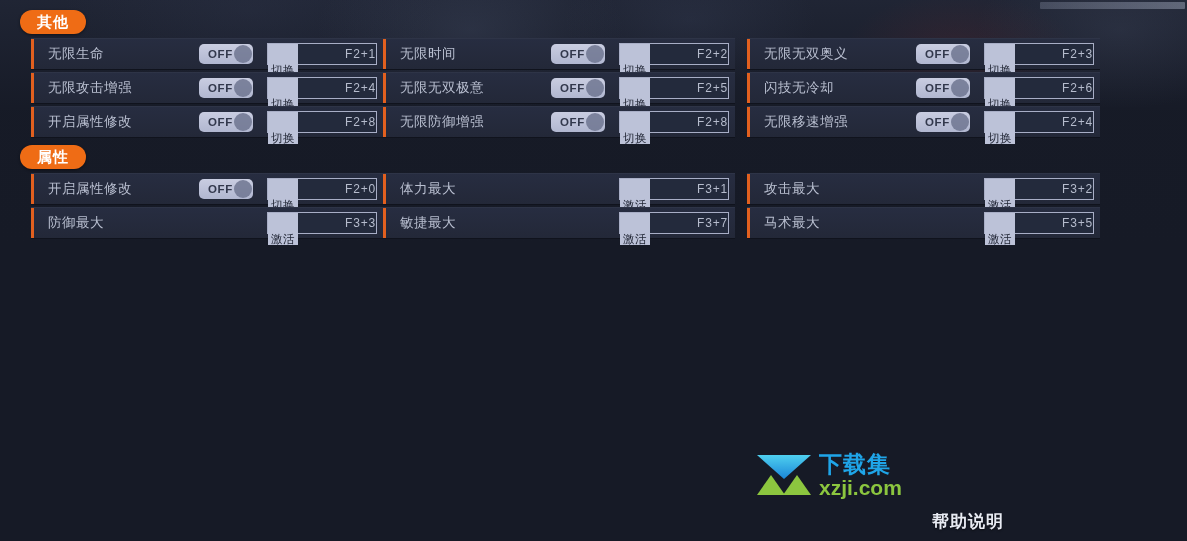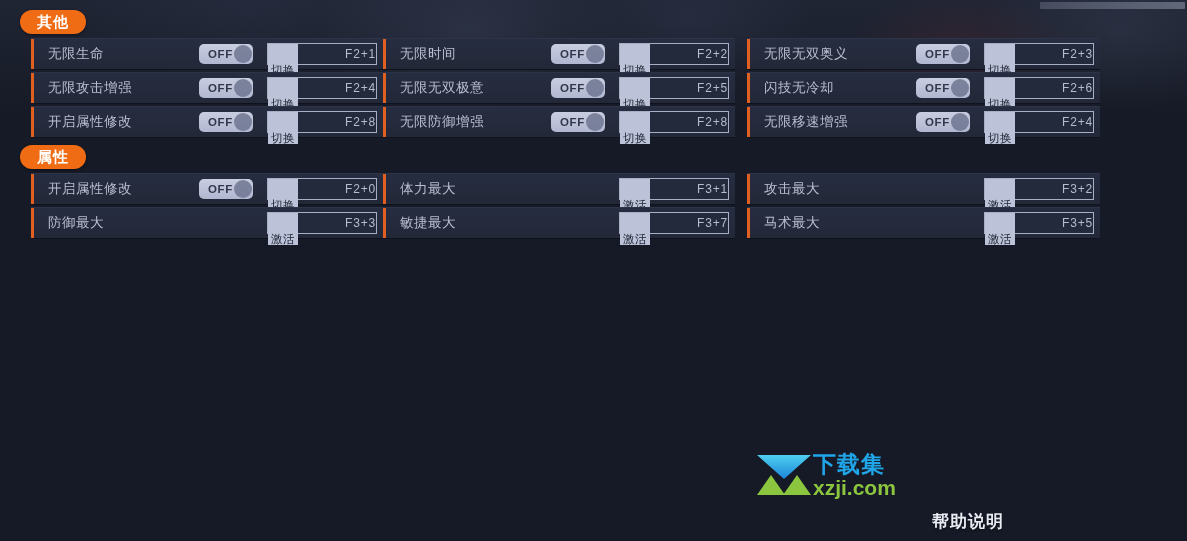--- a/index.html
+++ b/index.html
@@ -181,21 +181,21 @@
   .watermark {
     position: absolute;
     left: 755px;
     top: 450px;
     width: 145px;
     height: 50px;
     display: flex;
     align-items: center;
   }
   .wm-mark { width: 58px; height: 44px; flex: 0 0 auto; }
-  .wm-text { line-height: 1; }
+  .wm-text { margin-left: 6px; line-height: 1; }
   .wm-cn {
     font-size: 23px;
     font-weight: bold;
     color: #1fa5e8;
     letter-spacing: 1px;
     display: block;
   }
   .wm-en {
     font-size: 21px;
     font-weight: bold;

